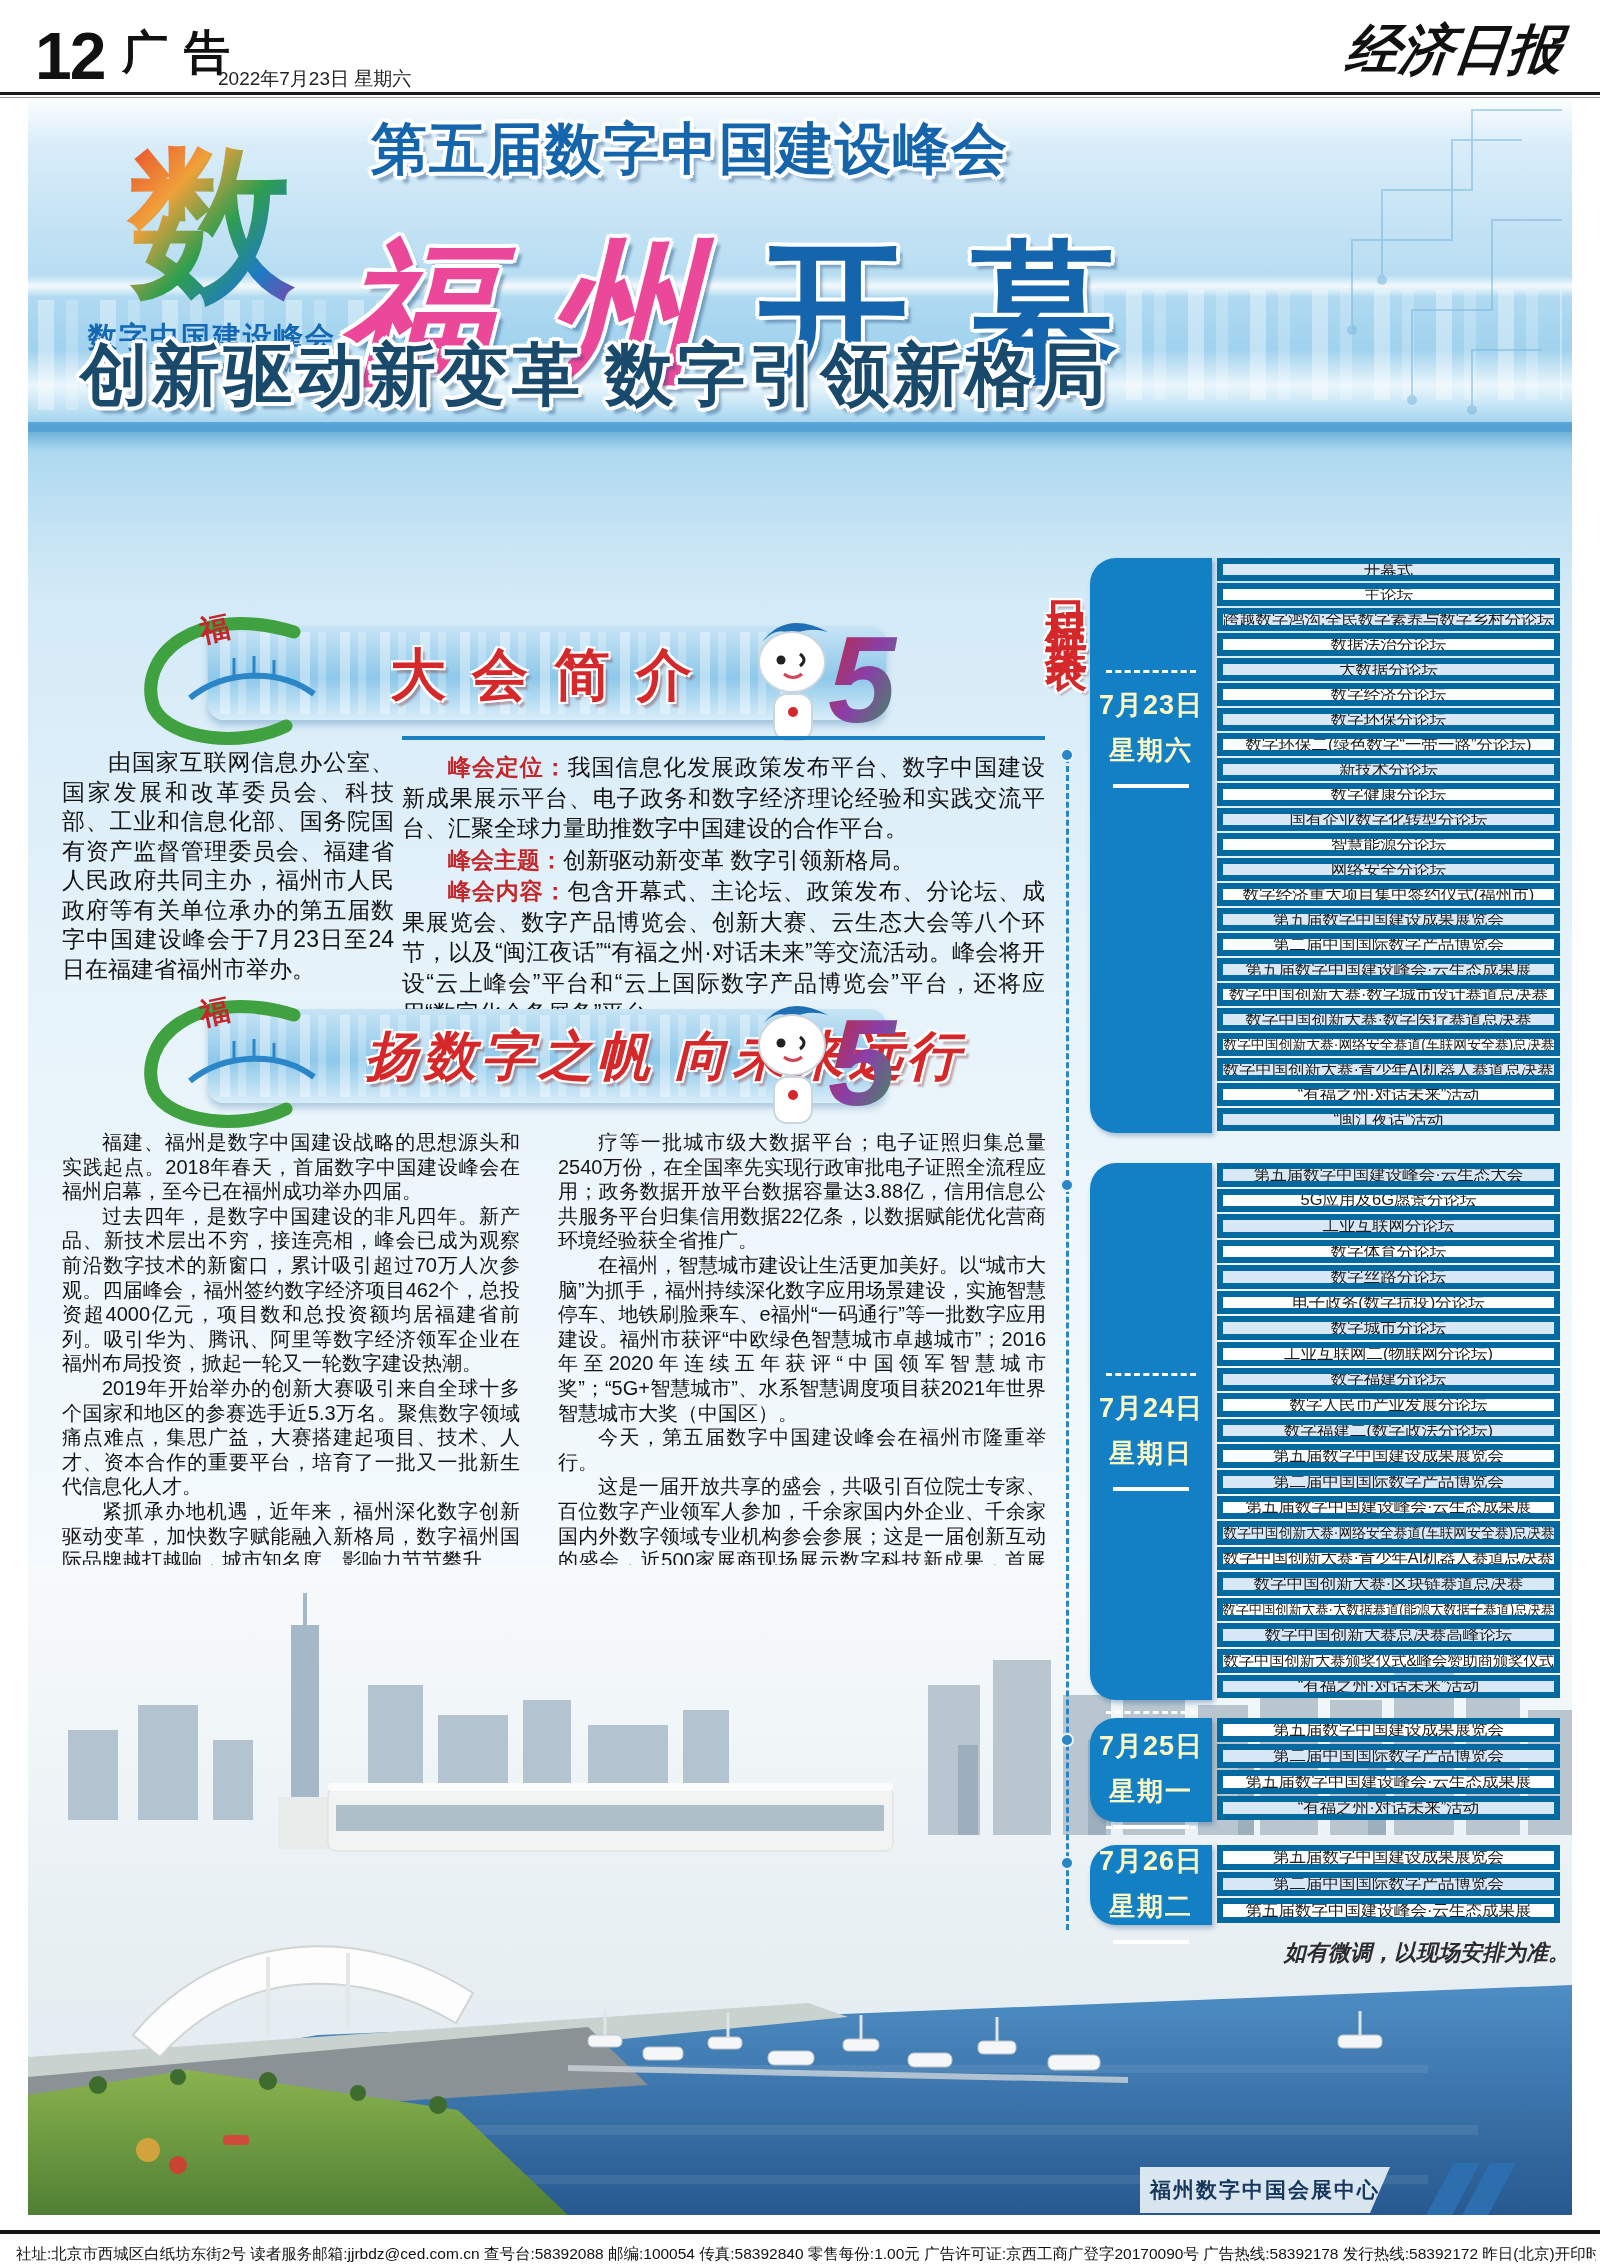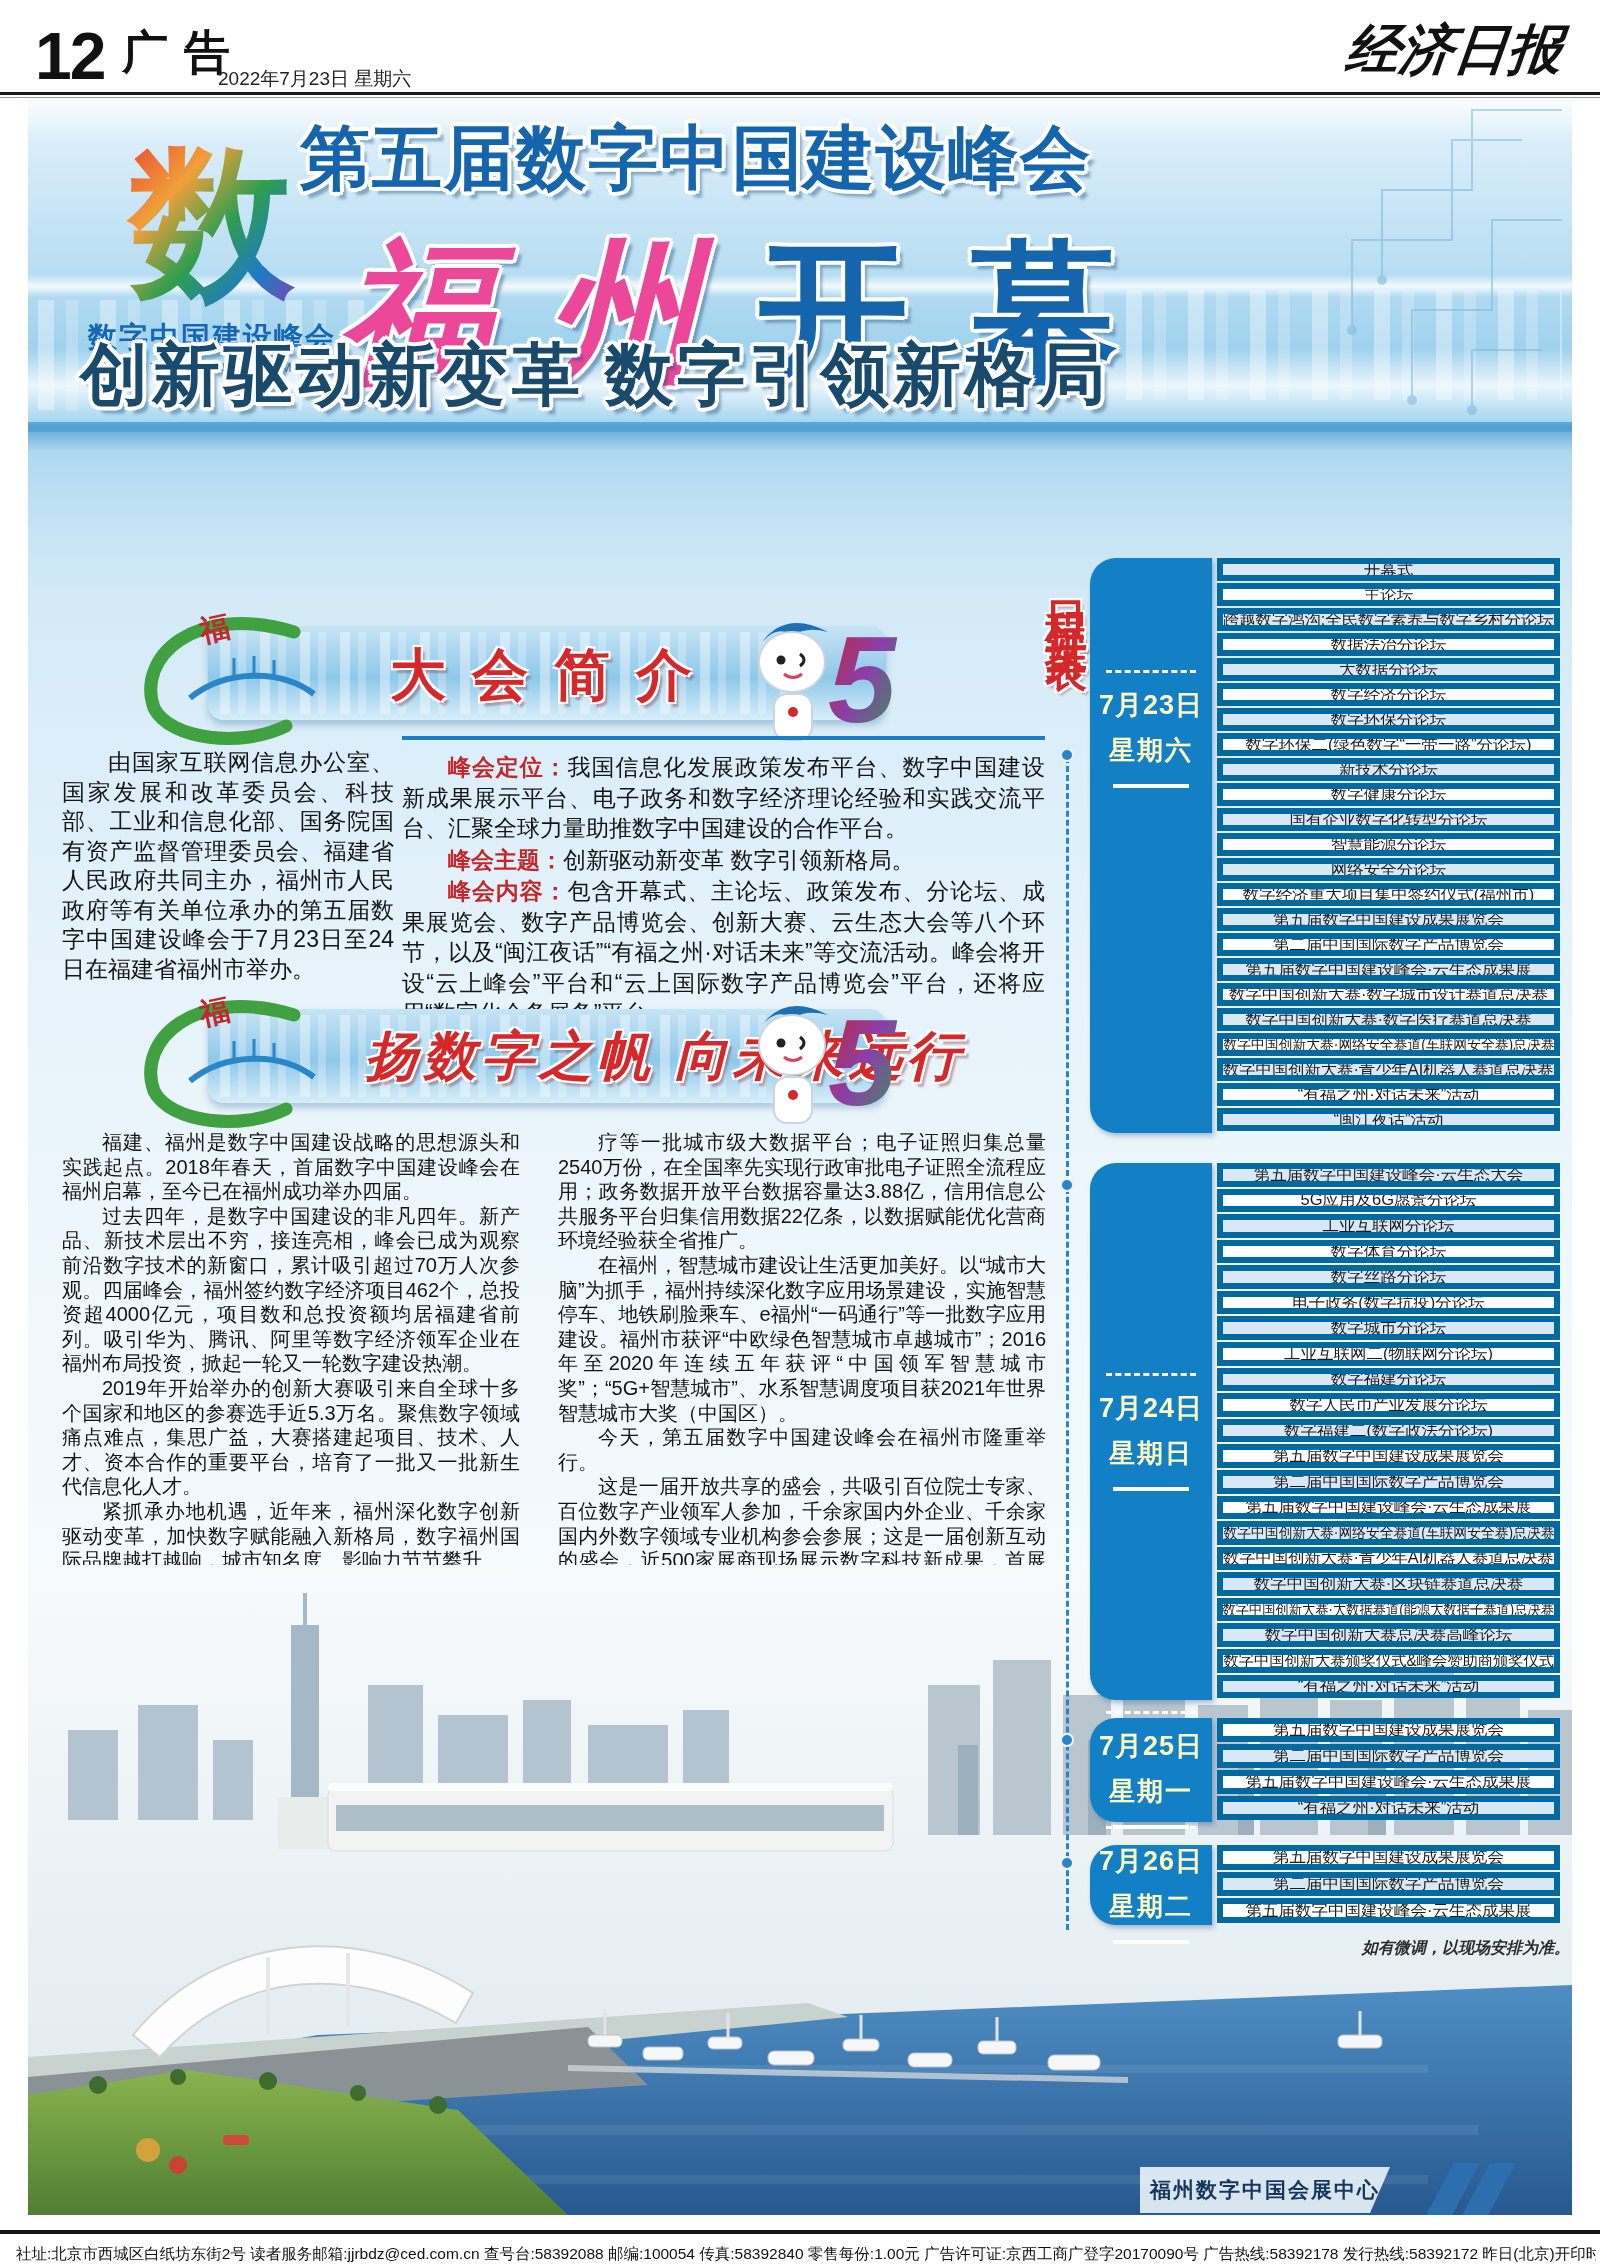--- a/index.html
+++ b/index.html
@@ -29,21 +29,21 @@
              rgba(255,255,255,.4) 28px 40px,rgba(255,255,255,0) 40px 62px);}
   .sky-l{left:10px;width:420px;top:200px;}
   .sky-r{right:10px;width:560px;top:190px;}
   .circuit{position:absolute;right:0;top:0;opacity:.55;}
   .bandstrip{position:absolute;left:0;right:0;top:322px;height:10px;background:#4f9fd2;opacity:.75;}
 
   
   .outline-w{text-shadow:-3px -3px 0 #fff,3px -3px 0 #fff,-3px 3px 0 #fff,3px 3px 0 #fff,
              0 -4px 0 #fff,0 4px 0 #fff,-4px 0 0 #fff,4px 0 0 #fff,6px 7px 3px rgba(20,70,120,.4);}
   .t1{position:absolute;left:300px;top:112px;width:780px;text-align:center;
-      font-size:70px;font-weight:900;color:#1565ad;letter-spacing:2px;white-space:nowrap;}
+      font-size:56px;font-weight:900;color:#1565ad;letter-spacing:2px;white-space:nowrap;}
   .t2{position:absolute;left:340px;top:212px;width:700px;text-align:center;font-weight:900;
       font-size:152px;white-space:nowrap;letter-spacing:8px;}
   .t2 .red{color:#ec4899;font-family:Liberation Serif, serif;font-style:italic;}
   .t2 .blue{color:#1565ad;}
   .subtitle{position:absolute;left:80px;top:330px;width:1020px;text-align:center;
       font-size:68px;font-weight:900;color:#19496b;letter-spacing:4px;white-space:nowrap;
       font-family:"Liberation Serif",serif;}
 
   
   .logo{position:absolute;left:62px;top:130px;width:300px;height:270px;text-align:center;}
@@ -103,21 +103,21 @@
         align-items:center;justify-content:center;font-size:16.5px;color:#1b1b1b;
         white-space:nowrap;overflow:hidden;}
   .srow span{display:inline-block;white-space:nowrap;transform-origin:center;}
   .alt-odd .srow:nth-child(odd){background:#d9e8f6;}
   .alt-even .srow:nth-child(even){background:#d9e8f6;}
   .g1{top:558px;height:575px;}
   .g2{top:1163px;height:537px;}
   .g3{top:1718px;height:104px;}
   .g4{top:1845px;height:80px;}
   .sched-note{position:absolute;left:1180px;top:1938px;width:390px;text-align:right;
-      font-size:16px;font-weight:bold;font-style:italic;color:#2b2b2b;font-family:"Liberation Serif",serif;}
+      font-size:22px;font-weight:bold;font-style:italic;color:#2b2b2b;font-family:"Liberation Serif",serif;}
 
   
   .photo{position:absolute;left:28px;right:28px;top:1565px;height:650px;overflow:hidden;}
   .photo svg{position:absolute;left:0;top:0;}
   .caption-box{position:absolute;left:1112px;top:602px;width:250px;height:46px;
       background:rgba(240,248,252,.88);display:flex;align-items:center;justify-content:center;
       font-size:21px;font-weight:bold;color:#16365c;font-family:"Liberation Serif",serif;
       letter-spacing:2px;clip-path:polygon(0 0,100% 0,92% 100%,0 100%);}
   .slash{position:absolute;top:598px;width:26px;height:52px;background:#2d6fae;transform:skewX(-28deg);}
   .slash.s1{left:1412px;} .slash.s2{left:1448px;}

